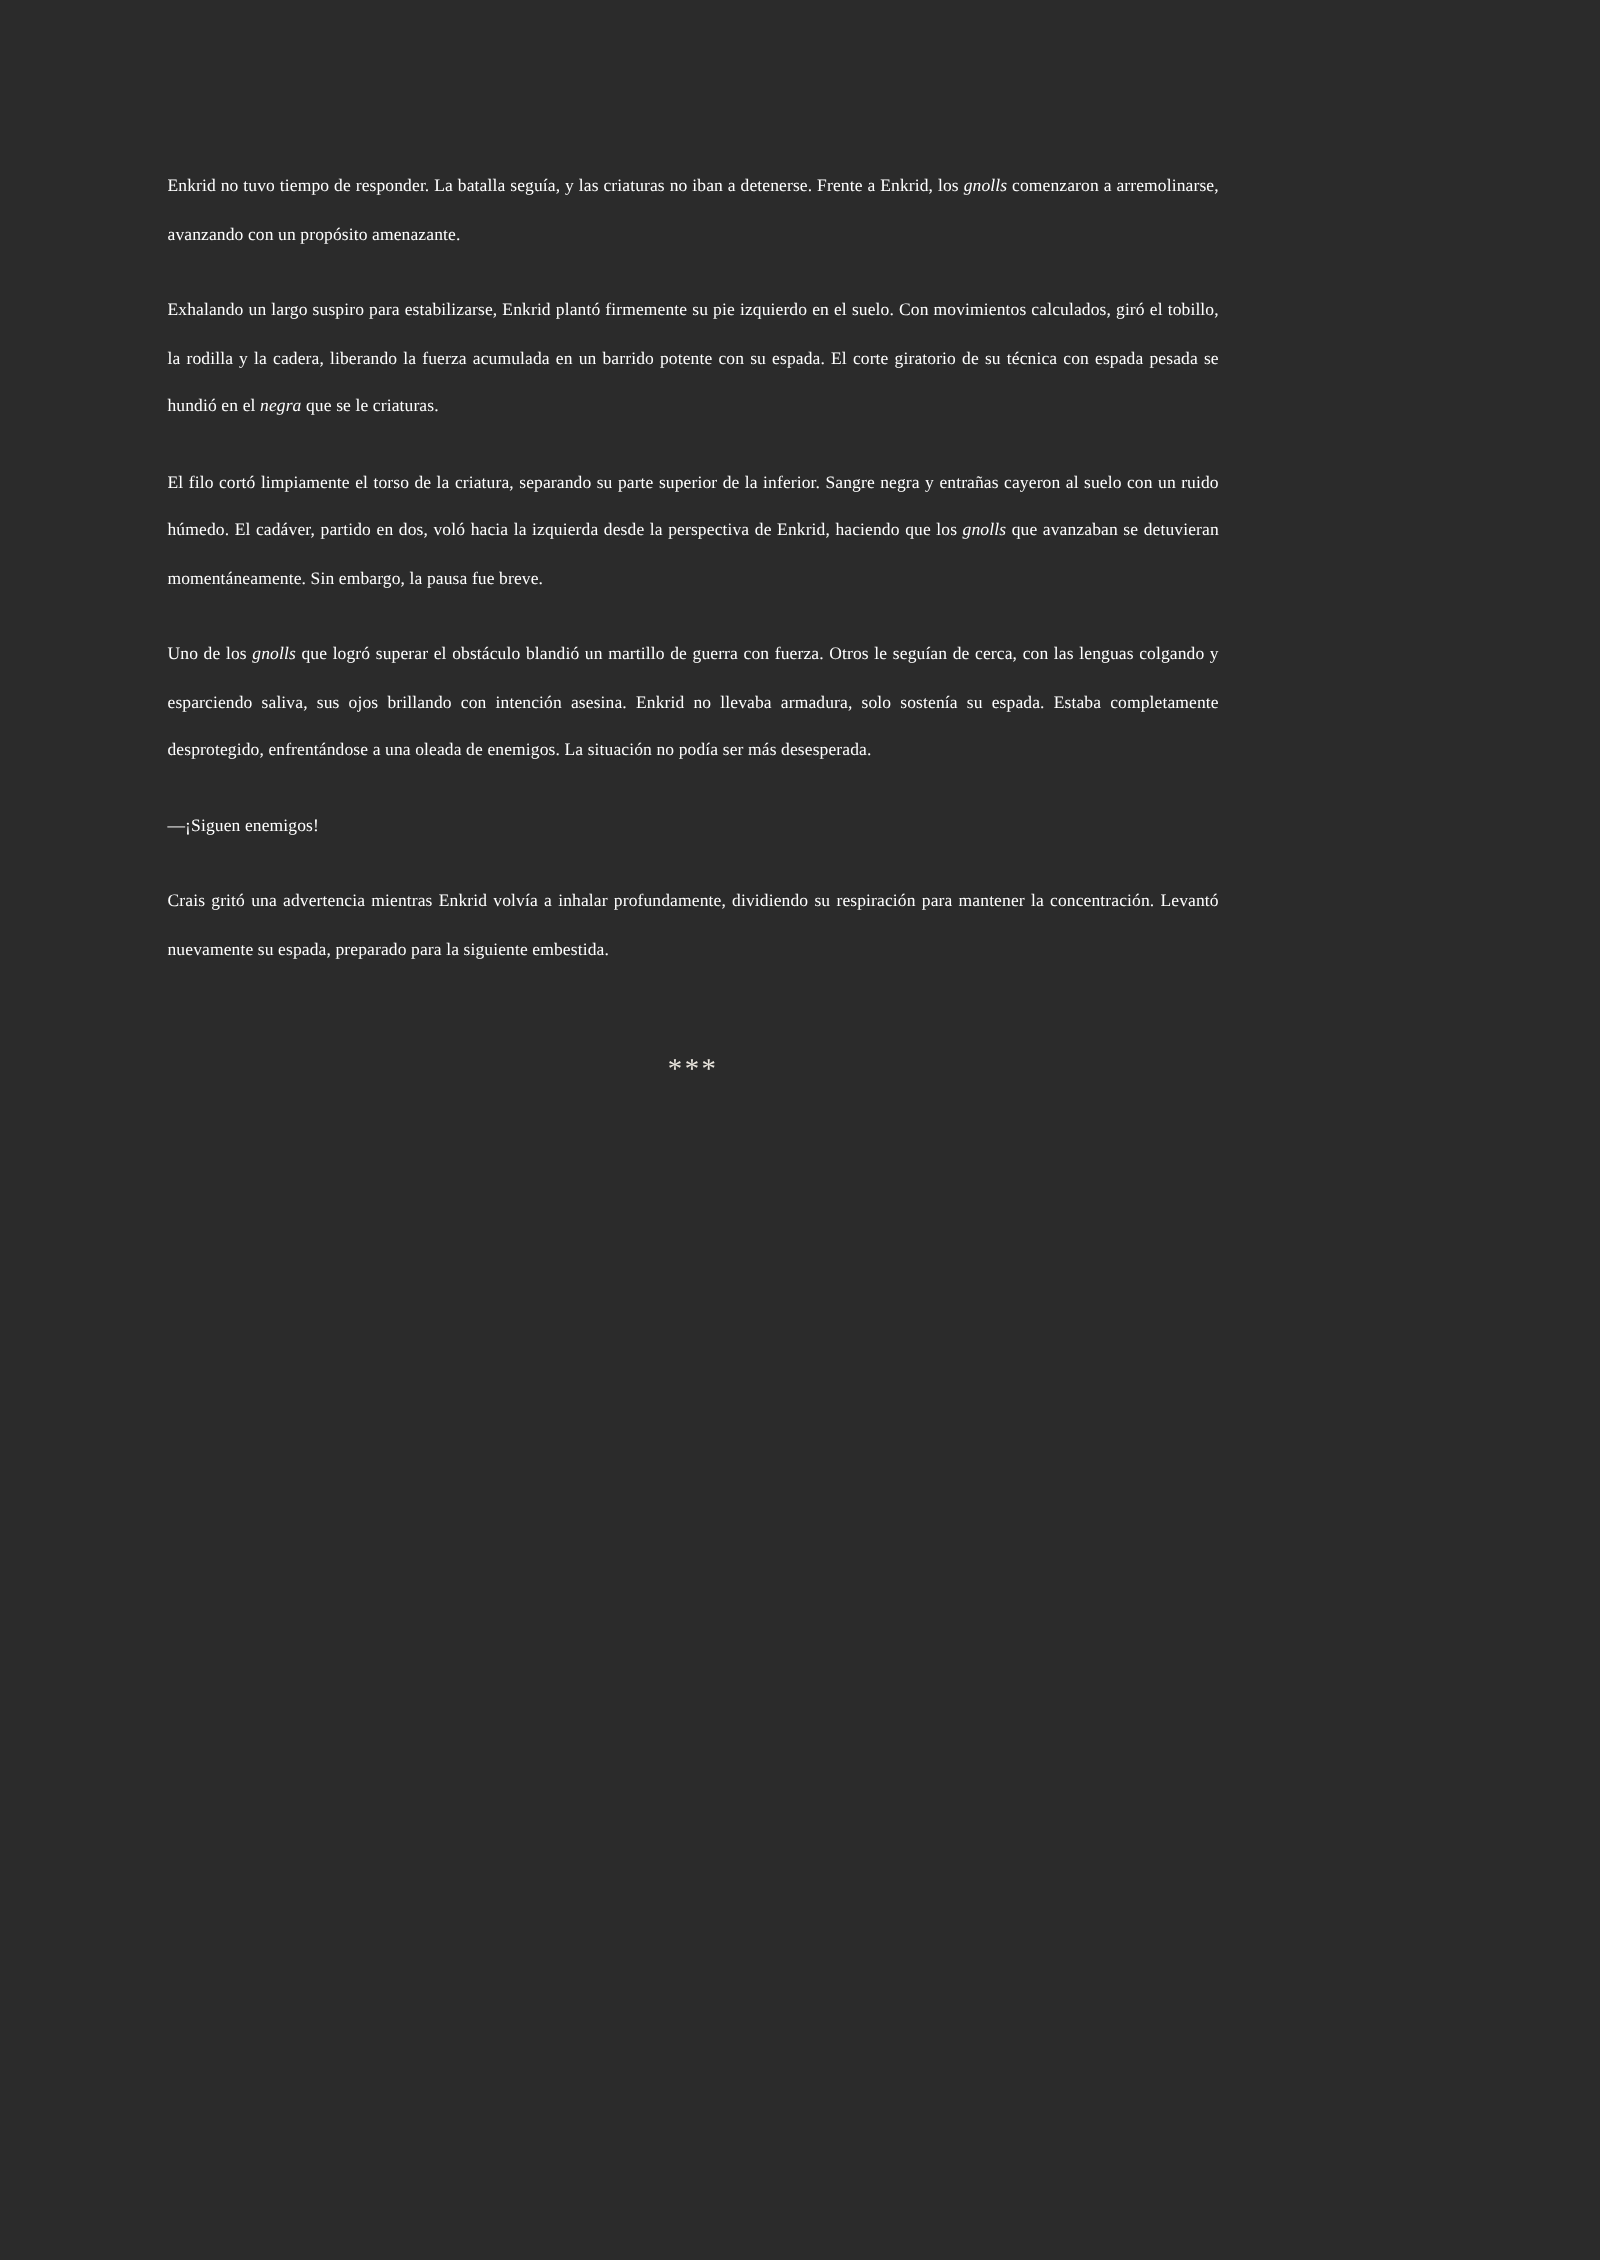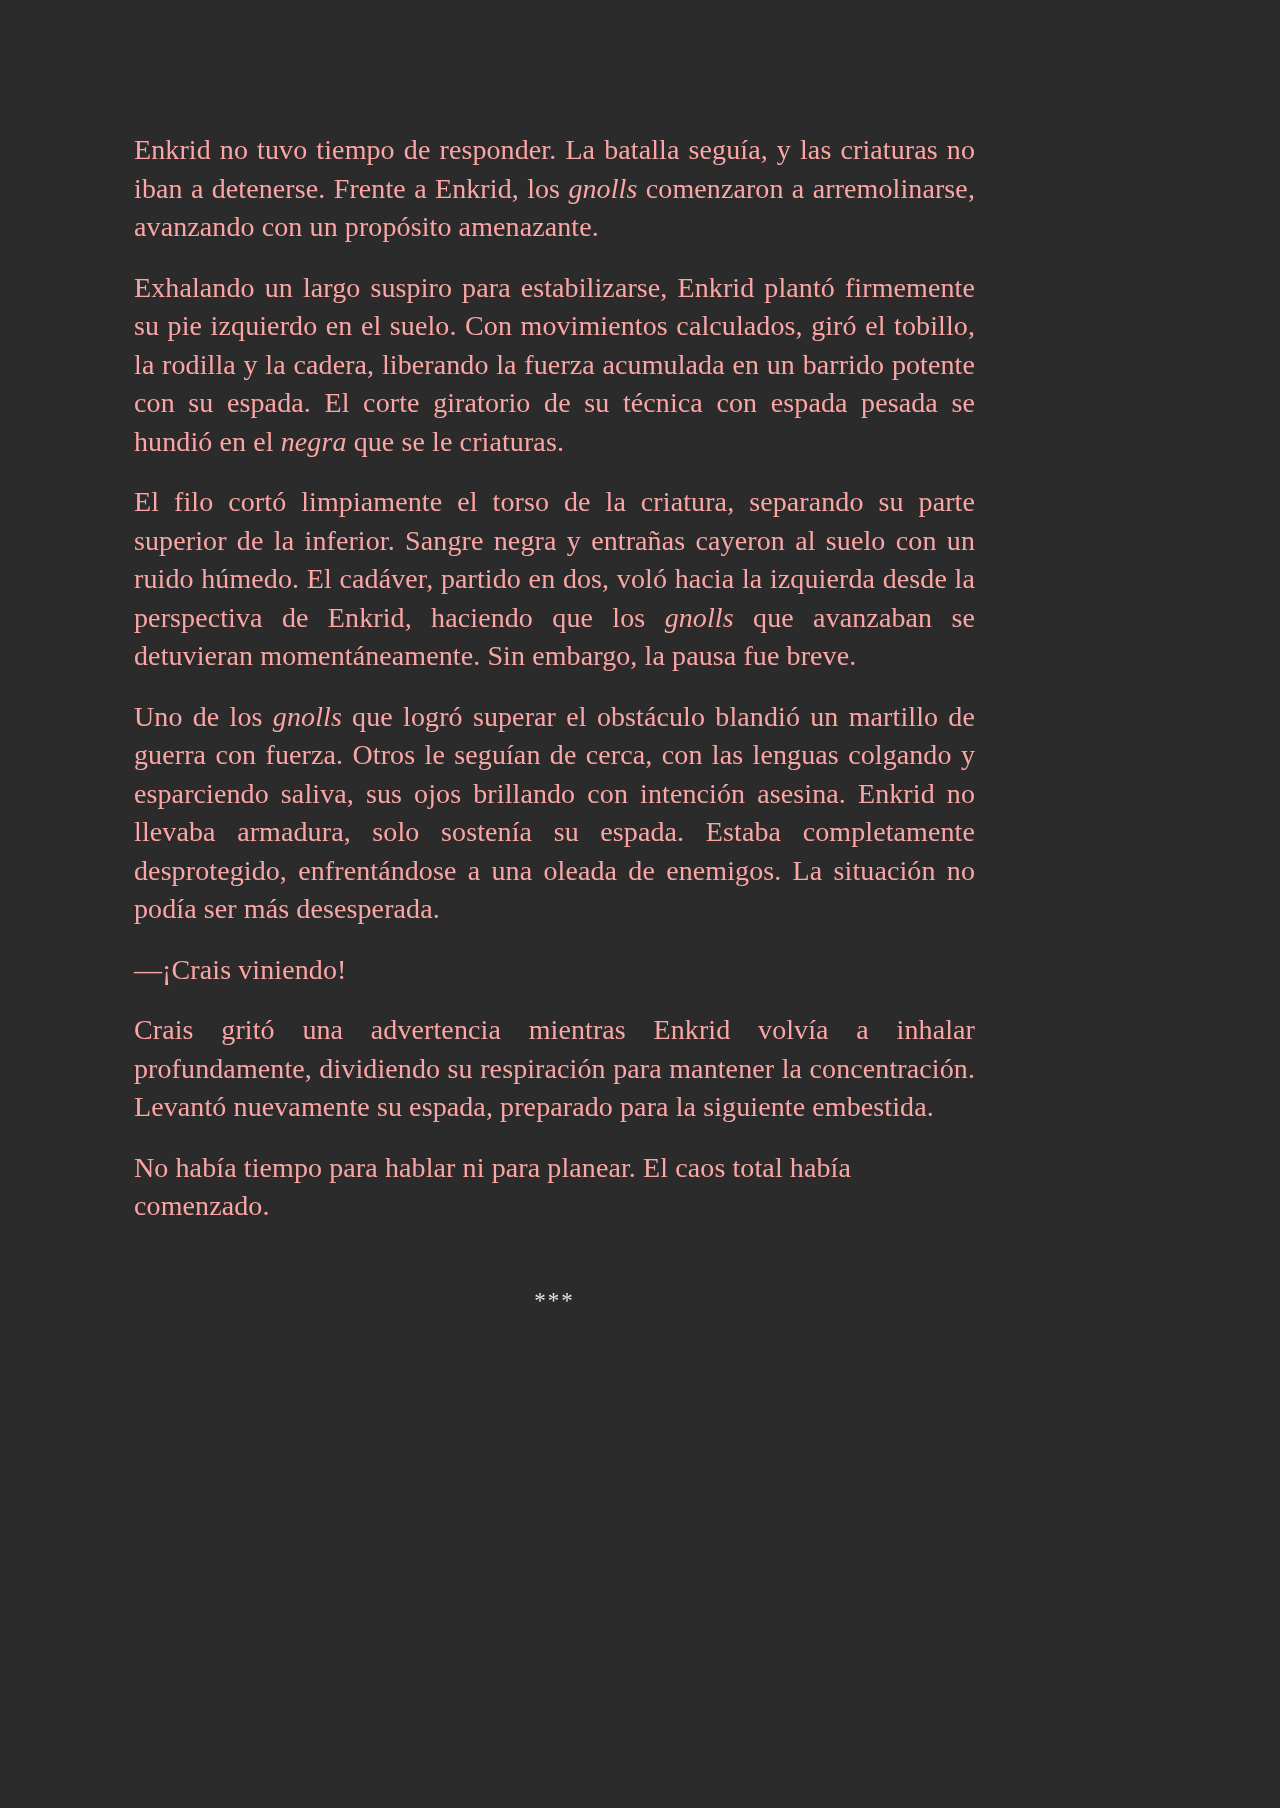--- a/index.html
+++ b/index.html
@@ -20,25 +20,25 @@
     width: 1280px;
     min-height: 1808px;
     background: #2b2b2b;
     padding: 131px 305px 0 134px;
   }
   .content {
     width: 841px;
   }
   p.para {
     margin: 0 0 22px 0;
-    font-size: 28px;
+    font-size: 14px;
     line-height: 38.5px;
     text-align: justify;
     text-justify: inter-word;
-    color: #fca5a5;
+    color: #ffffff;
     letter-spacing: 0.1px;
   }
   p.para:last-child {
     margin-bottom: 0;
   }
   p.dialogue {
     text-align: left;
   }
   p.short {
     text-align: left;
@@ -66,24 +66,23 @@
 
     <p class="para"><span>Enkrid no tuvo tiempo de responder. La batalla seguía, y las criaturas no iban a detenerse. Frente a Enkrid, los </span><em>gnolls</em><span> comenzaron a arremolinarse, avanzando con un propósito amenazante.</span></p>
 
 
     <p class="para"><span>Exhalando un largo suspiro para estabilizarse, Enkrid plantó firmemente su pie izquierdo en el suelo. Con movimientos calculados, giró el tobillo, la rodilla y la cadera, liberando la fuerza acumulada en un barrido potente con su espada. El corte giratorio de su técnica con espada pesada se hundió en el </span><em>negra</em><span> que se le criaturas.</span></p>
 
     <p class="para"><span>El filo cortó limpiamente el torso de la criatura, separando su parte superior de la inferior. Sangre negra y entrañas cayeron al suelo con un ruido húmedo. El cadáver, partido en dos, voló hacia la izquierda desde la perspectiva de Enkrid, haciendo que los </span><em>gnolls</em><span> que avanzaban se detuvieran momentáneamente. Sin embargo, la pausa fue breve.</span></p>
 
     <p class="para"><span>Uno de los </span><em>gnolls</em><span> que logró superar el obstáculo blandió un martillo de guerra con fuerza. Otros le seguían de cerca, con las lenguas colgando y esparciendo saliva, sus ojos brillando con intención asesina. Enkrid no llevaba armadura, solo sostenía su espada. Estaba completamente desprotegido, enfrentándose a una oleada de enemigos. La situación no podía ser más desesperada.</span></p>
 
-    <p class="para dialogue">—¡Crais viniendo!</p>
+    <p class="para dialogue">—¡Siguen enemigos!</p>
 
     <p class="para">Crais gritó una advertencia mientras Enkrid volvía a inhalar profundamente, dividiendo su respiración para mantener la concentración. Levantó nuevamente su espada, preparado para la siguiente embestida.</p>
 
-    <p class="para short">No había tiempo para hablar ni para planear. El caos total había comenzado.</p>
 
     <div class="divider">***</div>
 
 
     <div class="tail-space"></div>
   </div>
 </div>
 
 </body></html>

